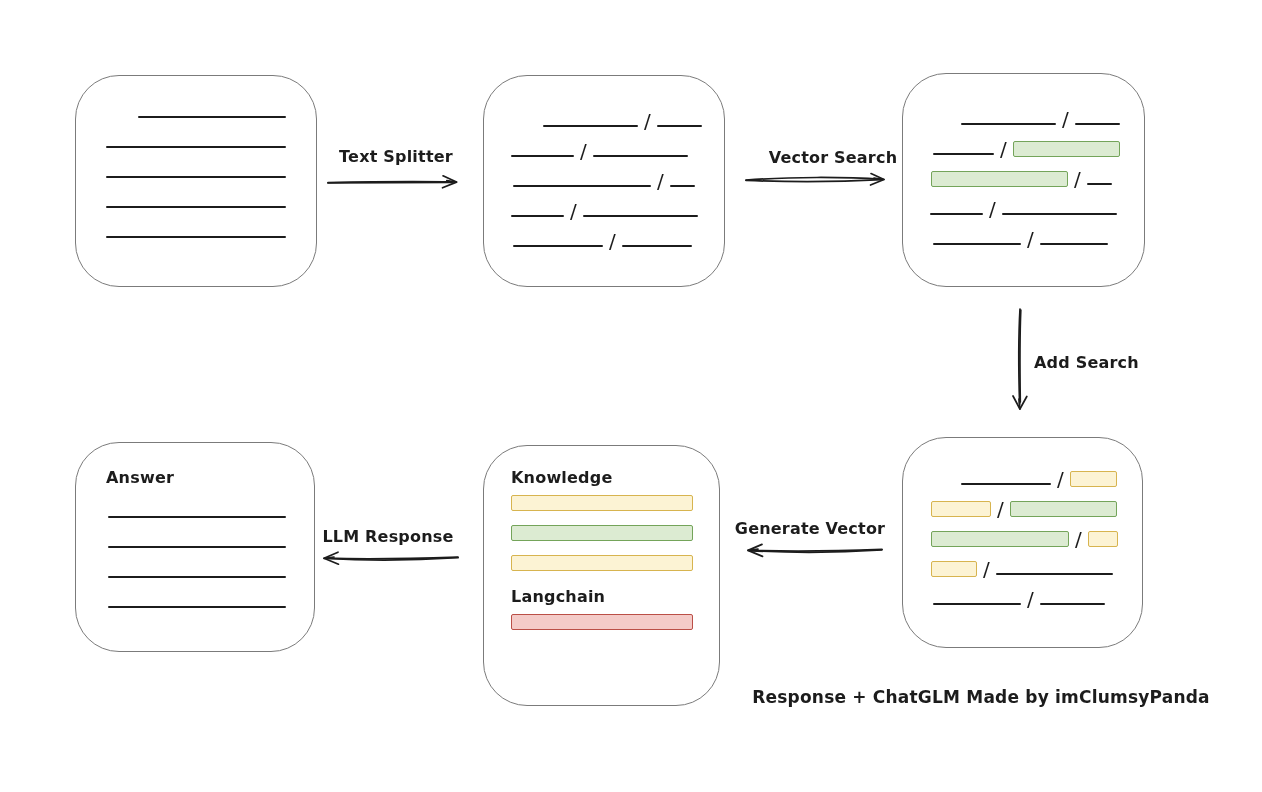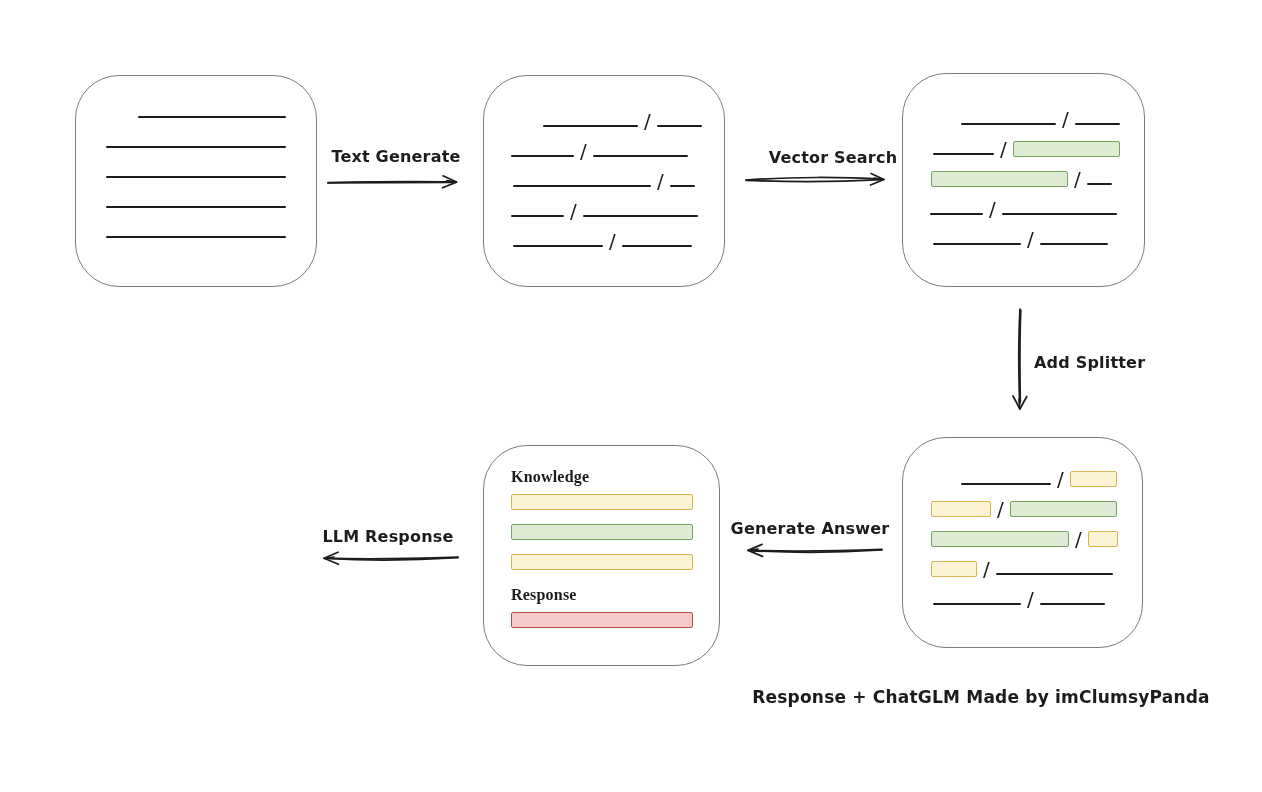--- a/index.html
+++ b/index.html
@@ -18,21 +18,21 @@
   .node {
     position: absolute;
     background: #ffffff;
     border: 1.5px solid var(--box-border, #7b7b7b);
     border-radius: 44px;
   }
   #box-source   { left: 75px;  top: 75px;  width: 242px; height: 212px; }
   #box-split    { left: 483px; top: 75px;  width: 242px; height: 212px; }
   #box-matched  { left: 902px; top: 73px;  width: 243px; height: 214px; }
   #box-context  { left: 902px; top: 437px; width: 241px; height: 211px; }
-  #box-prompt   { left: 483px; top: 445px; width: 237px; height: 221px; font-family: Liberation Serif, serif; }
+  #box-prompt   { left: 483px; top: 445px; width: 237px; height: 261px; }
   #box-answer   { left: 75px;  top: 442px; width: 240px; height: 210px; }
 
   .rows { width: 100%; }
   #box-source  .rows { padding-top: 17px; }
   #box-split   .rows { padding-top: 26px; }
   #box-matched .rows { padding-top: 26px; }
   #box-context .rows { padding-top: 22px; }
   #box-answer  .rows { padding-top: 0; }
 
   .row { display: flex; align-items: flex-end; height: 30px; }
@@ -241,58 +241,75 @@
       </div>
   </div>
 
   <div class="node" id="box-prompt">
     <div class="node-label knowledge">Knowledge</div>
     <div class="k-bars">
         <div class="bar yellow"></div>
         <div class="bar green"></div>
         <div class="bar yellow"></div>
       </div>
-    <div class="node-label question">Response</div>
+    <div class="node-label question">Langchain</div>
     <div class="q-bars">
         <div class="bar red"></div>
       </div>
   </div>
 
+  <div class="node" id="box-answer">
+    <div class="node-label">Answer</div>
+    <div class="rows">
+        <div class="row" style="padding-left: 2px;">
+          <span class="seg line" style="width: 178px;"></span>
+        </div>
+        <div class="row" style="padding-left: 2px;">
+          <span class="seg line" style="width: 178px;"></span>
+        </div>
+        <div class="row" style="padding-left: 2px;">
+          <span class="seg line" style="width: 178px;"></span>
+        </div>
+        <div class="row" style="padding-left: 2px;">
+          <span class="seg line" style="width: 178px;"></span>
+        </div>
+      </div>
+  </div>
 
   <svg class="arrow" id="arrow-text-splitter" width="140" height="26" viewBox="0 0 140 26">
     <path d="M2 13.6 C 42 12.8, 96 12.4, 128 13"></path>
     <path d="M2 13.9 C 52 13.8, 98 13.1, 126 13.3"></path>
     <path d="M117 6.8 L130.5 13.1 L116.5 18.8"></path>
     <path d="M130.5 13.1 L120.8 11.6"></path>
   </svg>
-  <div class="arrow-label" id="label-text-splitter">Text Generate</div>
+  <div class="arrow-label" id="label-text-splitter">Text Splitter</div>
 
   <svg class="arrow" id="arrow-vector-search" width="146" height="26" viewBox="0 0 146 26">
     <path d="M2 14.2 C 46 10.6, 102 10.8, 138 13.4"></path>
     <path d="M2 14.4 C 46 16.2, 102 15.6, 138 13.7"></path>
     <path d="M127 7.6 L140 13.5 L126.5 19"></path>
     <path d="M140 13.5 L130 12.2"></path>
   </svg>
   <div class="arrow-label" id="label-vector-search">Vector Search</div>
 
   <svg class="arrow" id="arrow-add-context" width="26" height="112" viewBox="0 0 26 112">
     <path d="M13 2 C 11.4 30, 11.6 66, 12.6 97"></path>
     <path d="M13.8 3 C 12.4 36, 12.9 68, 13.3 95"></path>
     <path d="M6 89 L12.9 102 L19.8 89.5"></path>
     <path d="M12.9 102 L12 92"></path>
   </svg>
-  <div class="arrow-label" id="label-add-context">Add Splitter</div>
+  <div class="arrow-label" id="label-add-context">Add Search</div>
 
   <svg class="arrow" id="arrow-generate-prompt" width="144" height="26" viewBox="0 0 144 26">
     <path d="M142 12.4 C 98 14, 48 14.6, 10 13.3"></path>
     <path d="M142 12.8 C 96 15.9, 50 15.9, 10 13.6"></path>
     <path d="M22 7.4 L8 13.4 L22.5 19.4"></path>
     <path d="M8 13.4 L18 12.1"></path>
   </svg>
-  <div class="arrow-label" id="label-generate-prompt">Generate Answer</div>
+  <div class="arrow-label" id="label-generate-prompt">Generate Vector</div>
 
   <svg class="arrow" id="arrow-llm-response" width="144" height="26" viewBox="0 0 144 26">
     <path d="M142 12.2 C 98 13.6, 48 14.4, 10 13.2"></path>
     <path d="M142 12.7 C 96 15.6, 50 15.7, 10 13.5"></path>
     <path d="M22 7.2 L8 13.3 L22.5 19.2"></path>
     <path d="M8 13.3 L18 12"></path>
   </svg>
   <div class="arrow-label" id="label-llm-response">LLM Response</div>
 
   <div class="caption">Response + ChatGLM Made by imClumsyPanda</div>

